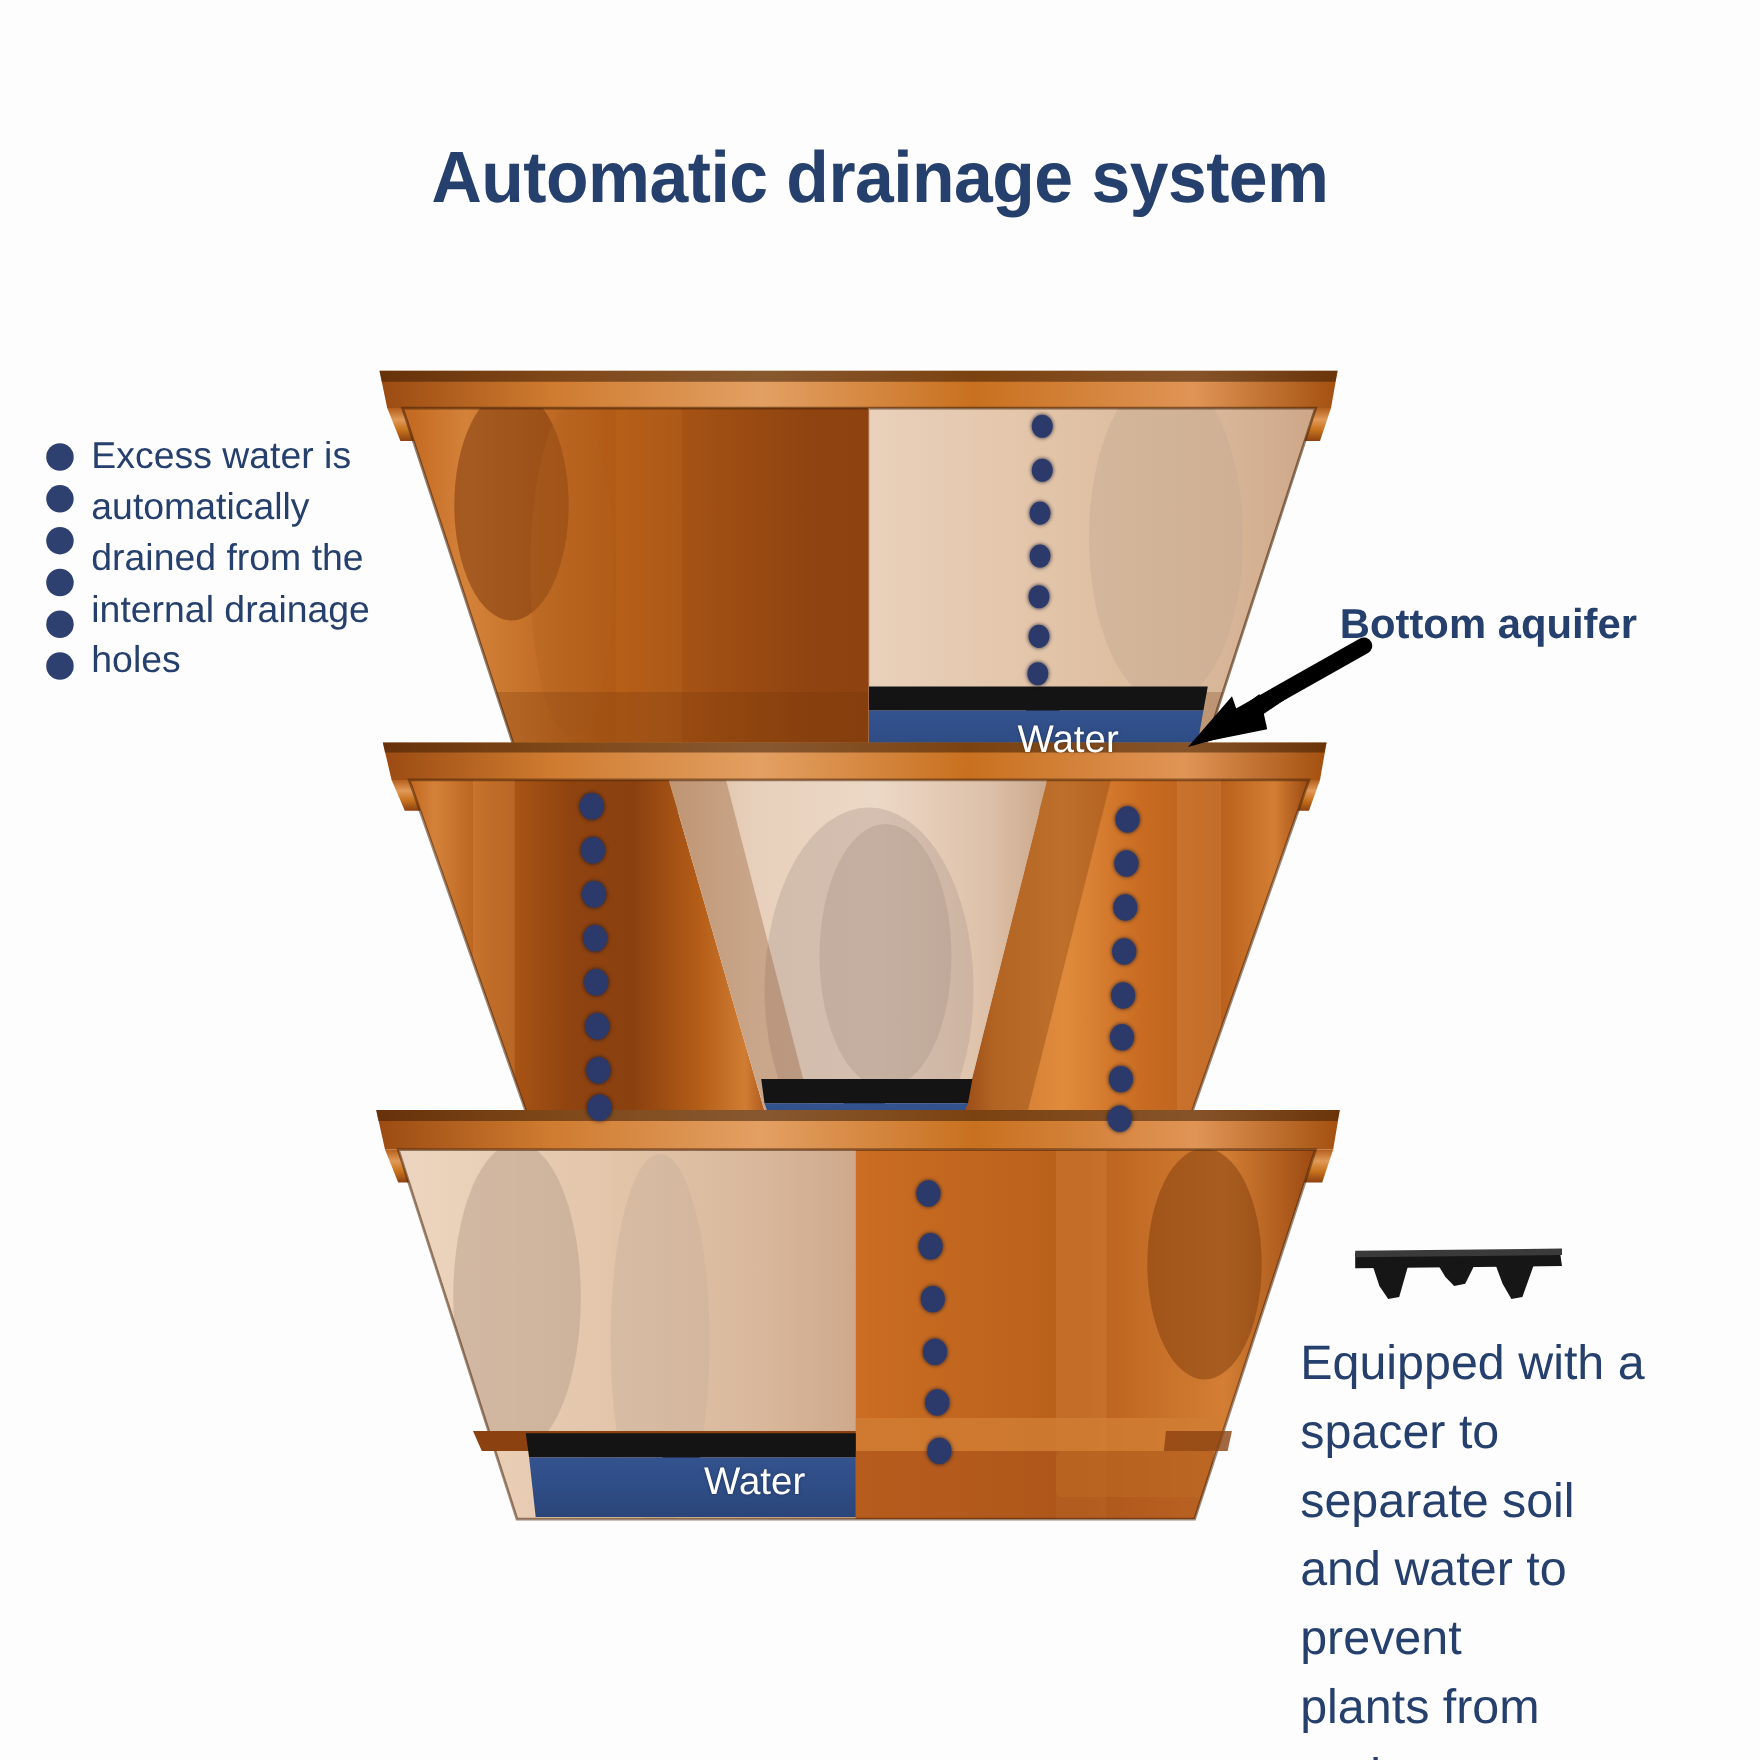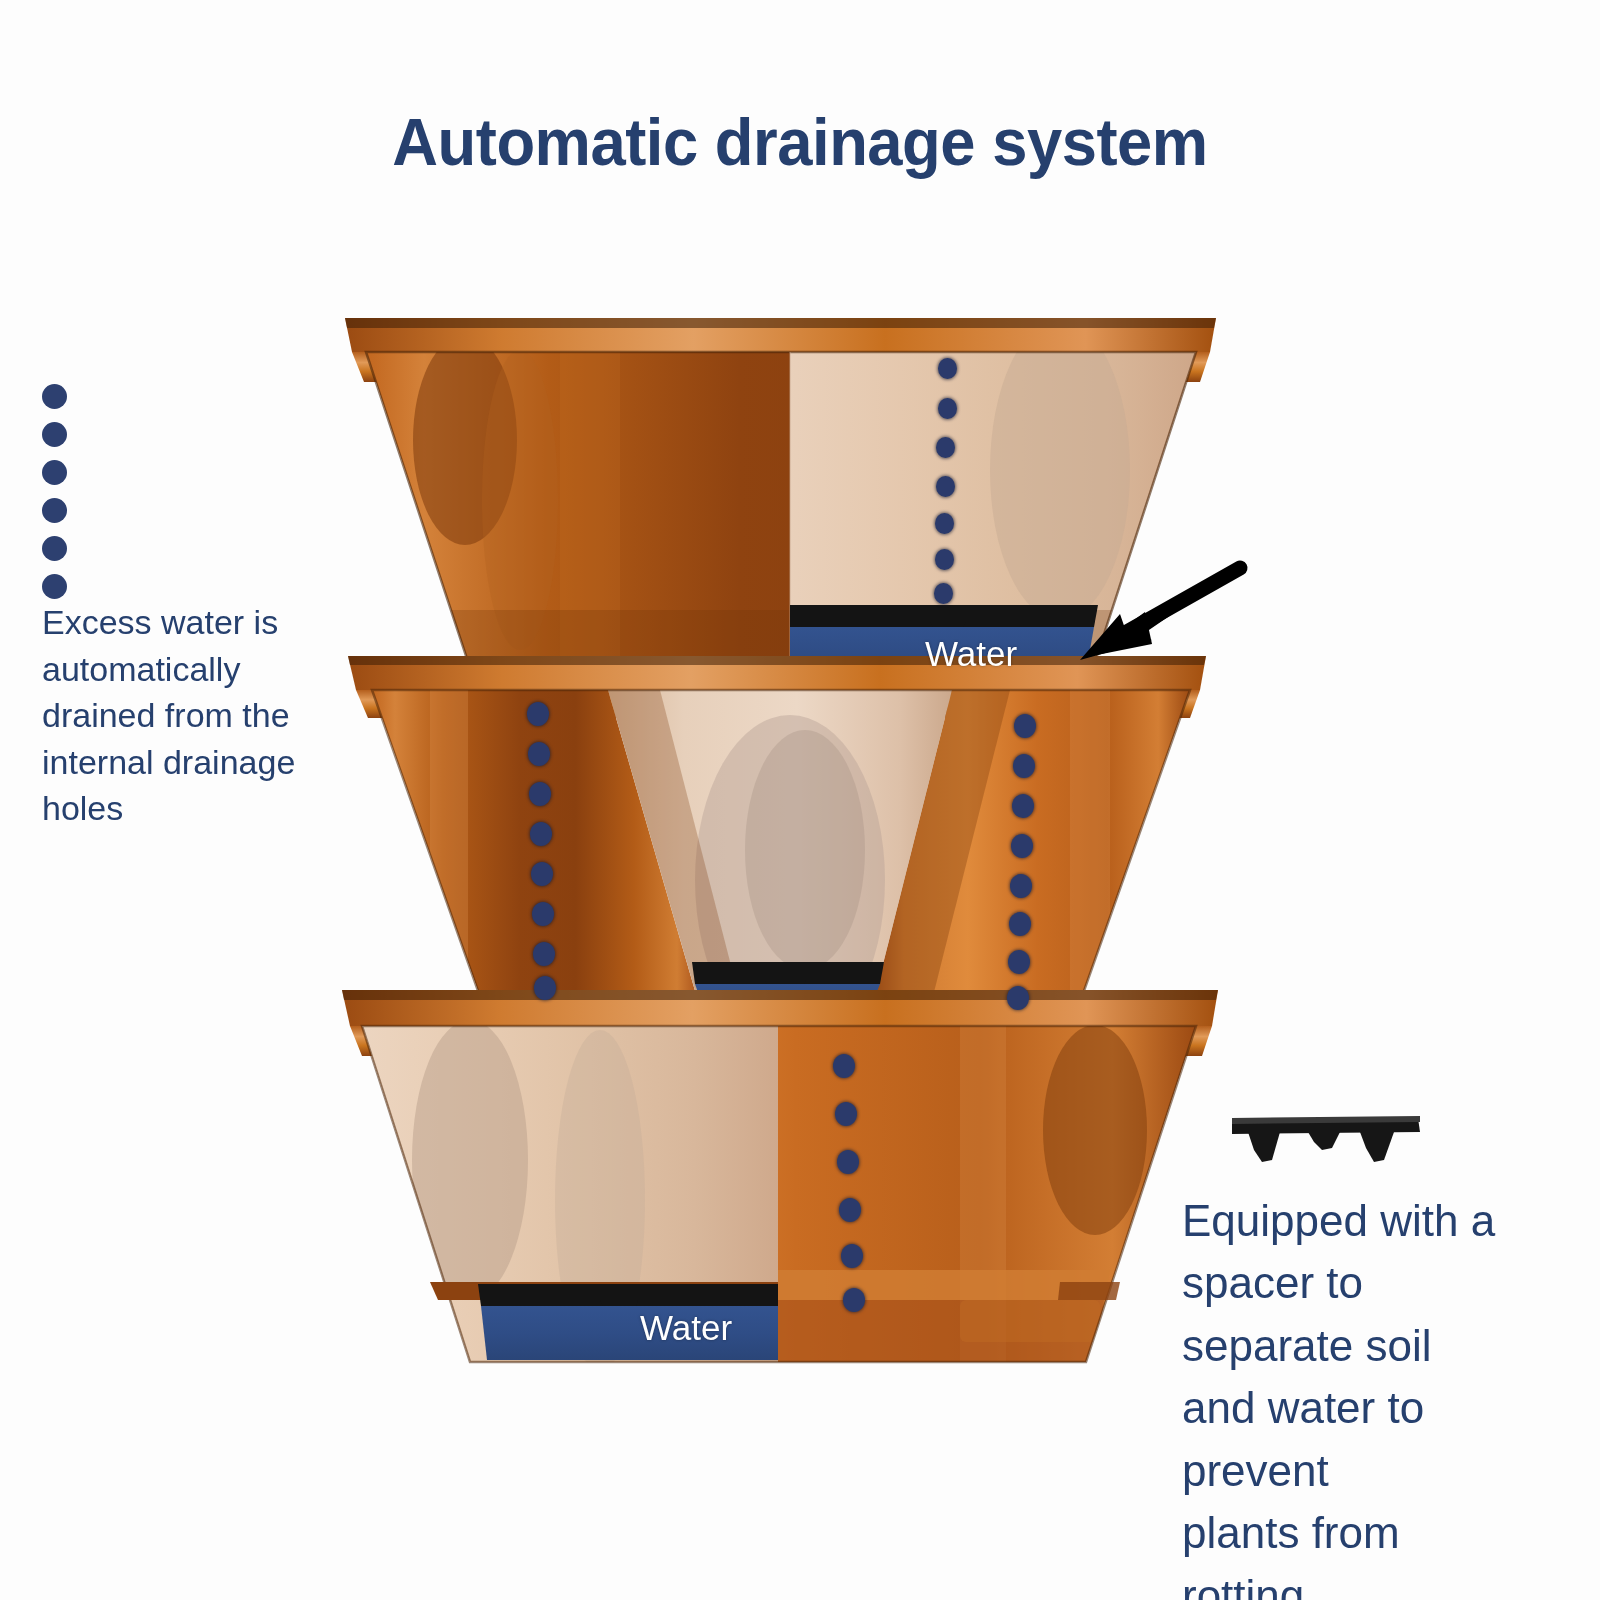--- a/index.html
+++ b/index.html
@@ -12,20 +12,21 @@
     height: 1600px;
     position: relative;
     overflow: hidden;
     font-family: "Liberation Sans", sans-serif;
     background: #fdfdfd;
   }
 
   #diagram-root {
     position: absolute;
     inset: 0;
+    margin-top: 19px;
   }
 
   
   #page-title {
     position: absolute;
     top: 104px;
     left: 0;
     width: 1600px;
     text-align: center;
     font-size: 66px;
@@ -37,21 +38,20 @@
   }
 
   
   #left-callout {
     position: absolute;
     left: 42px;
     top: 372px;
     width: 330px;
     display: flex;
     align-items: flex-start;
-    flex-direction: column;
   }
   #left-bullet-column {
     display: flex;
     flex-direction: column;
     gap: 13px;
     padding-top: 12px;
     margin-right: 16px;
   }
   .bullet-dot {
     width: 25px;
@@ -367,19 +367,20 @@
       <div class="bullet-dot"></div>
       <div class="bullet-dot"></div>
     </div>
     <div id="left-callout-text">Excess water is
 automatically
 drained from the
 internal drainage
 holes</div>
   </div>
 
+  <div id="aquifer-label">Bottom aquifer</div>
 
   <div id="spacer-callout-text">Equipped with a
 spacer to separate soil
 and water to prevent
 plants from rotting</div>
 
 </div>
 
 </body></html>

